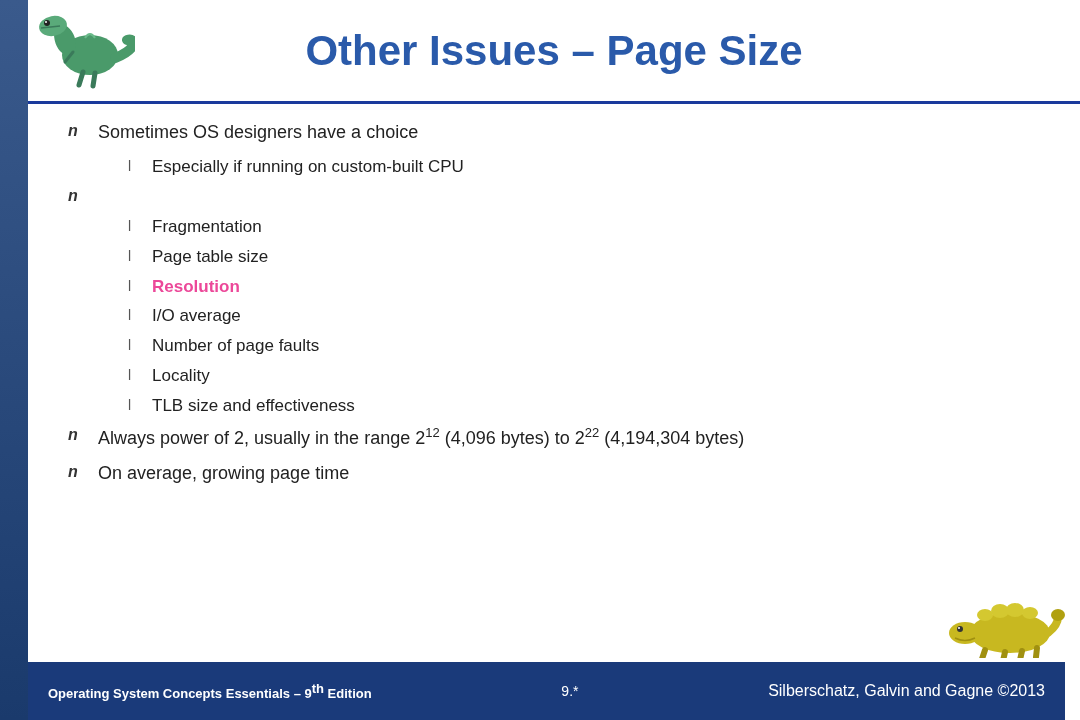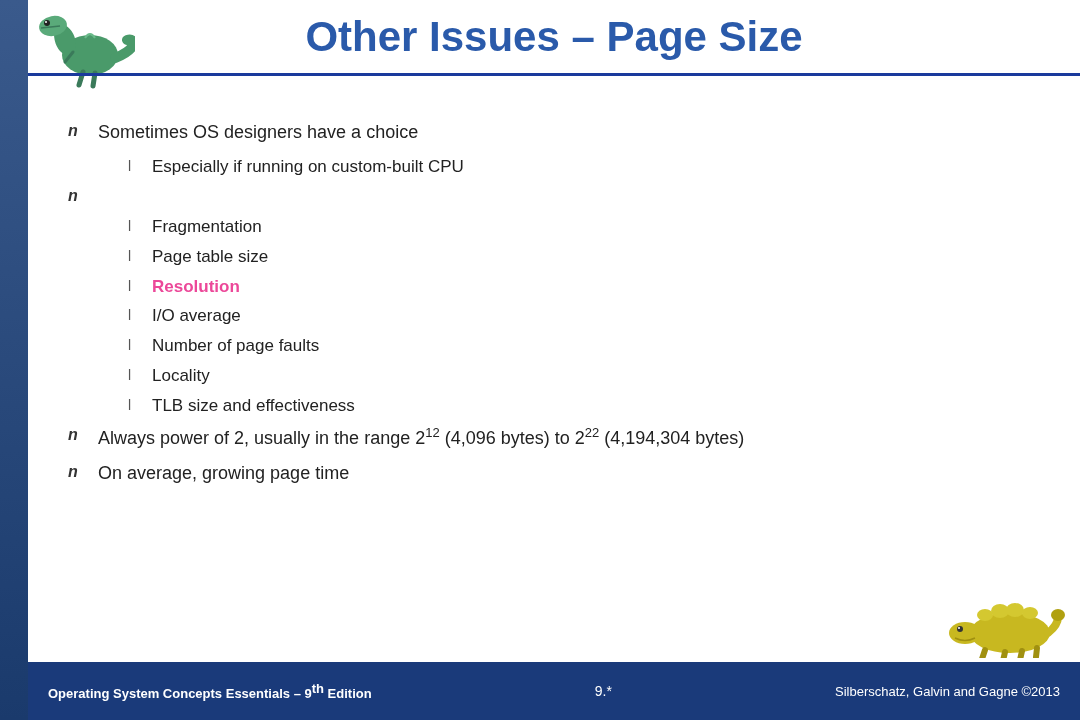--- a/index.html
+++ b/index.html
@@ -22,21 +22,21 @@
       height: 100%;
       background: linear-gradient(to bottom, #3a5a8c, #2a4a7c, #1a3a6c);
     }
 
     
     .header {
       position: absolute;
       left: 28px;
       top: 0;
       right: 0;
-      height: 76px;
+      height: 104px;
       display: flex;
       align-items: center;
       justify-content: center;
       border-bottom: 3px solid #1a3a9c;
     }
 
     .header-title {
       font-size: 42px;
       font-weight: bold;
       color: #2a5aaa;
@@ -99,21 +99,21 @@
 
     sup {
       font-size: 13px;
     }
 
     
     .footer {
       position: absolute;
       bottom: 0;
       left: 28px;
-      right: 0;
+      right: 15px;
       height: 58px;
       background: #1a3a7a;
       display: flex;
       align-items: center;
       justify-content: space-between;
       padding: 8px 20px;
     }
 
     .footer-left {
       color: #ffffff;
@@ -121,21 +121,21 @@
       font-weight: bold;
     }
 
     .footer-center {
       color: #ffffff;
       font-size: 14px;
     }
 
     .footer-right {
       color: #ffffff;
-      font-size: 13px;
+      font-size: 16px;
     }
 
     
     .dino-top-svg {
       position: absolute;
       left: 30px;
       top: 5px;
     }
   </style>
 </head>

